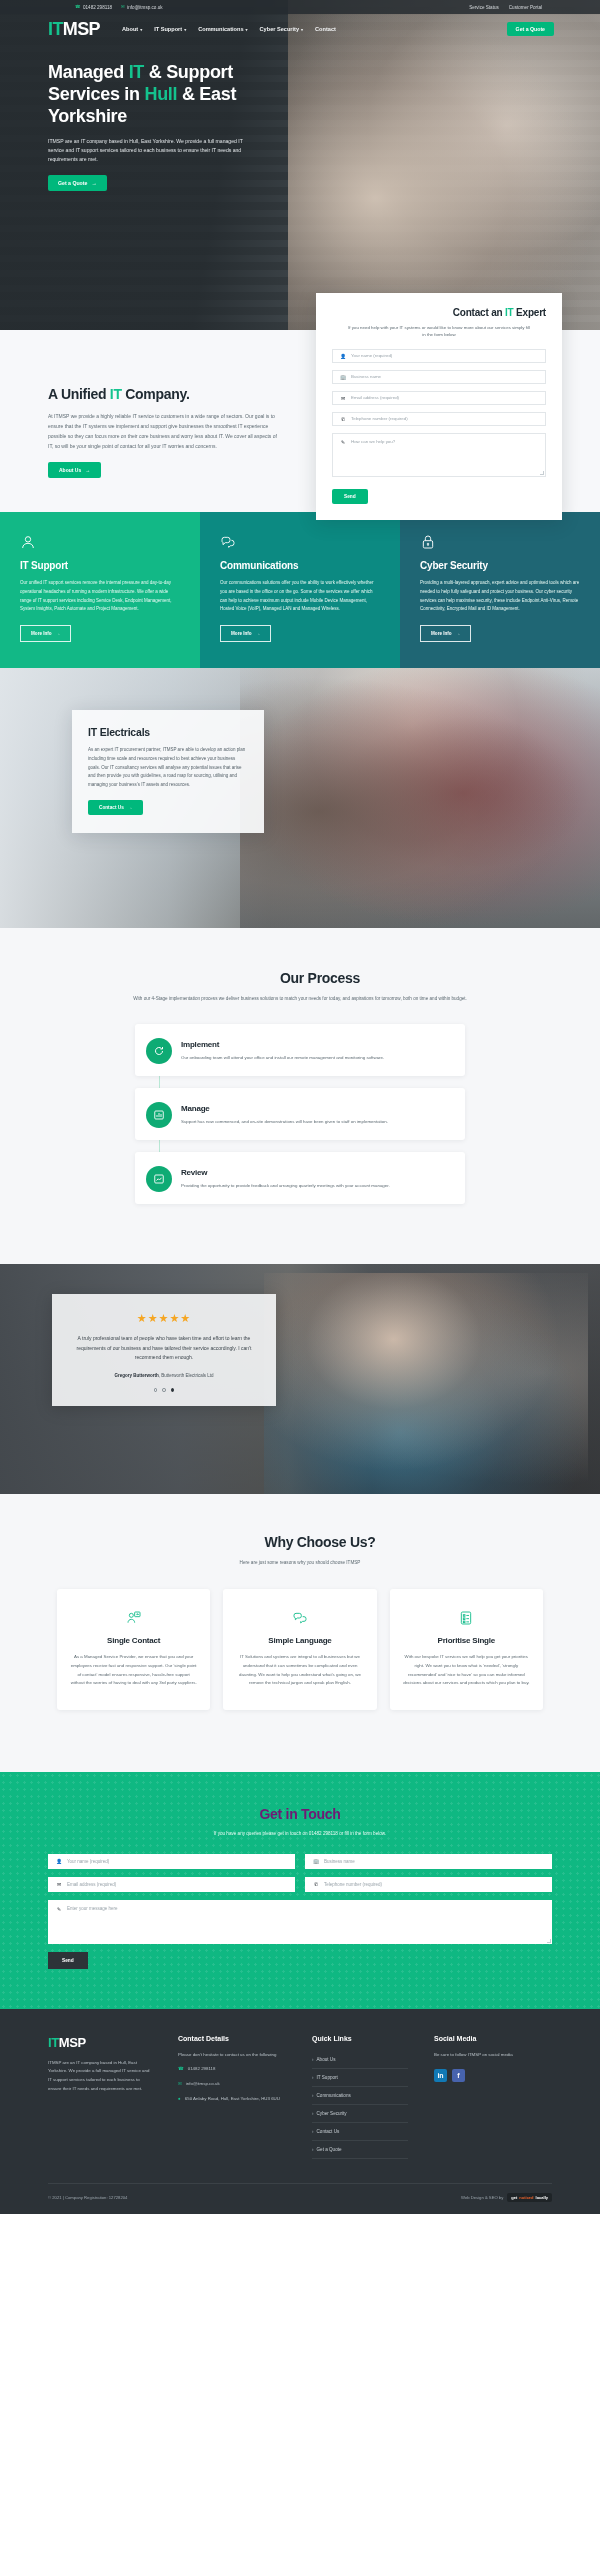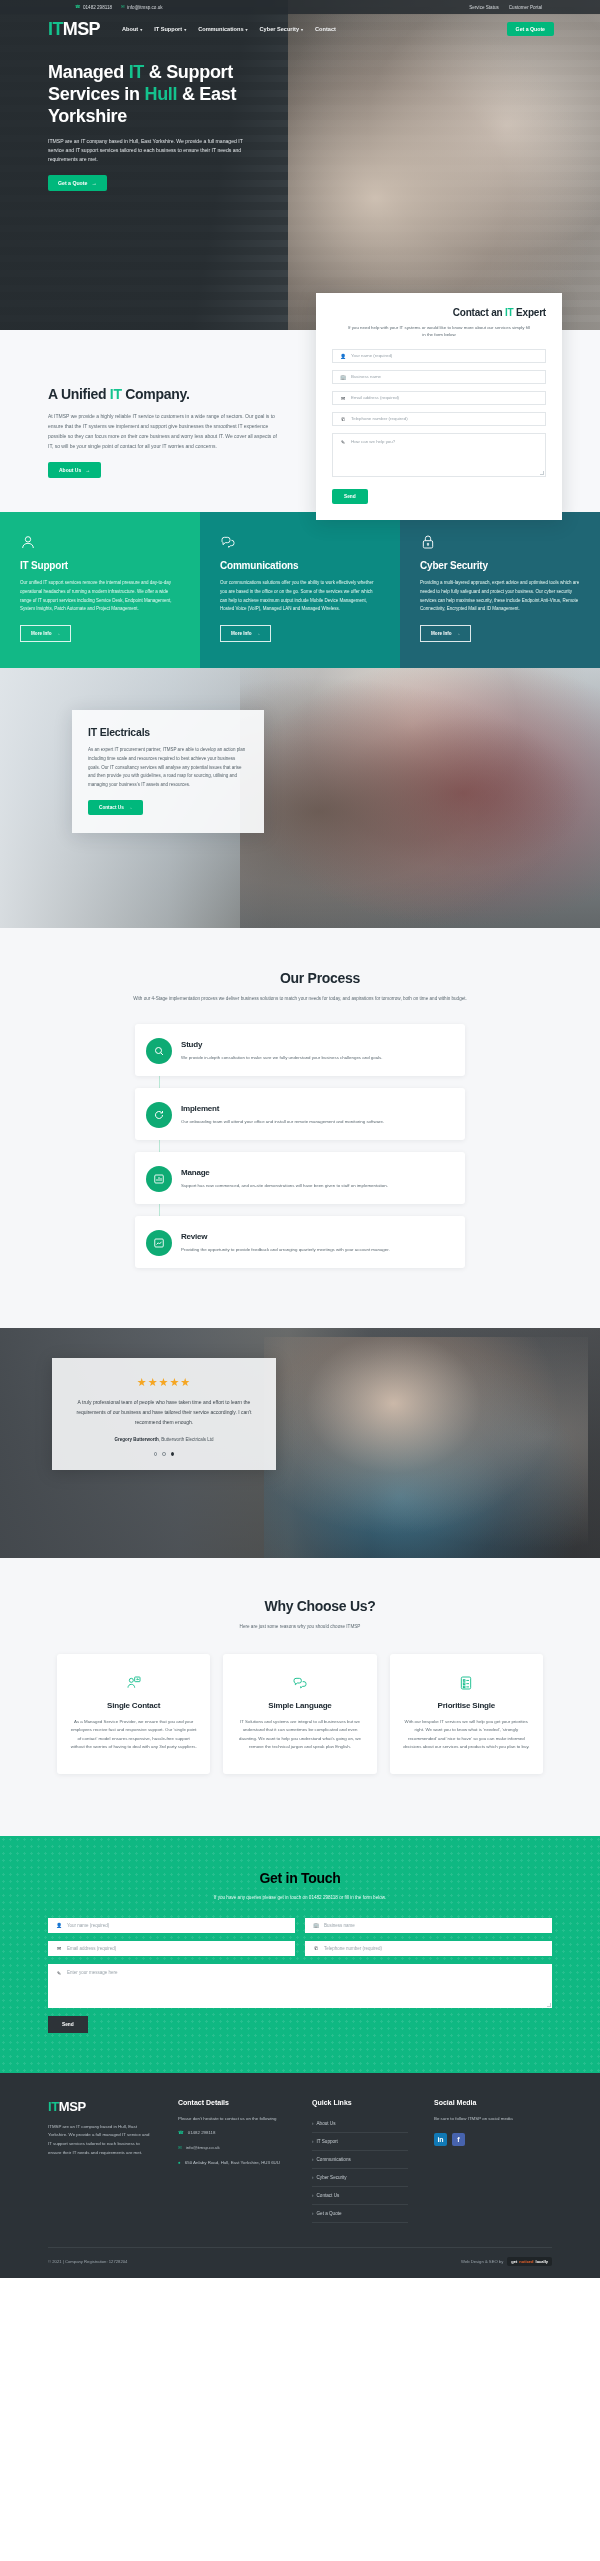--- a/index.html
+++ b/index.html
@@ -225,21 +225,21 @@
   
   .touch {
     background:#0fb882; padding: 34px 48px 40px; position:relative; overflow:hidden;
   }
   .touch::before{
     content:""; position:absolute; inset:0;
     background-image: radial-gradient(rgba(255,255,255,.10) 1px, transparent 1.3px);
     background-size: 7px 7px;
   }
   .touch > * { position:relative; z-index:2; }
-  .touch-h2 { text-align:center; font-size:14px; font-weight:800; color:#000000; letter-spacing:-.3px;}
+  .touch-h2 { text-align:center; font-size:14px; font-weight:800; color:#701a75; letter-spacing:-.3px;}
   .touch-sub { text-align:center; font-size:4.6px; color:#e8fbf4; margin-top:9px; }
   .touch-form { margin-top: 18px; }
   .row2 { display:flex; gap:10px; margin-bottom:8px; }
   .tf {
     flex:1; background:#fff; height:15px; display:flex; align-items:center;
     gap:5px; padding:0 8px; cursor:text;
   }
   .tf .fi { font-size:5px; color:#2b3239; width:6px; text-align:center;}
   .tf .fv { font-size:4.5px; color:#9aa4ab; }
   .tf.area { height:44px; align-items:flex-start; padding-top:6px; position:relative;}
@@ -452,30 +452,20 @@
       </div>
     </div>
   </div>
 
   <div class="process">
     <div class="sec-h2">Our Process</div>
     <div class="sec-sub">With our 4-Stage implementation process we deliver business solutions to match your needs for today, and aspirations for tomorrow, both on time and within budget.</div>
 
     <div class="steps">
 
-      <div class="step">
-        <div class="step-ic">
-          <svg viewBox="0 0 24 24" fill="none" stroke="#fff" stroke-width="2">
-            <circle cx="11" cy="11" r="6"></circle>
-              <path d="M15.5 15.5L20 20"></path>
-          </svg>
-        </div>
-        <div class="step-h4">Study</div>
-        <div class="step-p">We provide in-depth consultation to make sure we fully understand your business challenges and goals.</div>
-      </div>
 
       <div class="step">
         <div class="step-ic">
           <svg viewBox="0 0 24 24" fill="none" stroke="#fff" stroke-width="2">
             <path d="M19 12a7 7 0 11-2.2-5.1"></path>
               <path d="M19 4v4h-4"></path>
           </svg>
         </div>
         <div class="step-h4">Implement</div>
         <div class="step-p">Our onboarding team will attend your office and install our remote management and monitoring software.</div>

